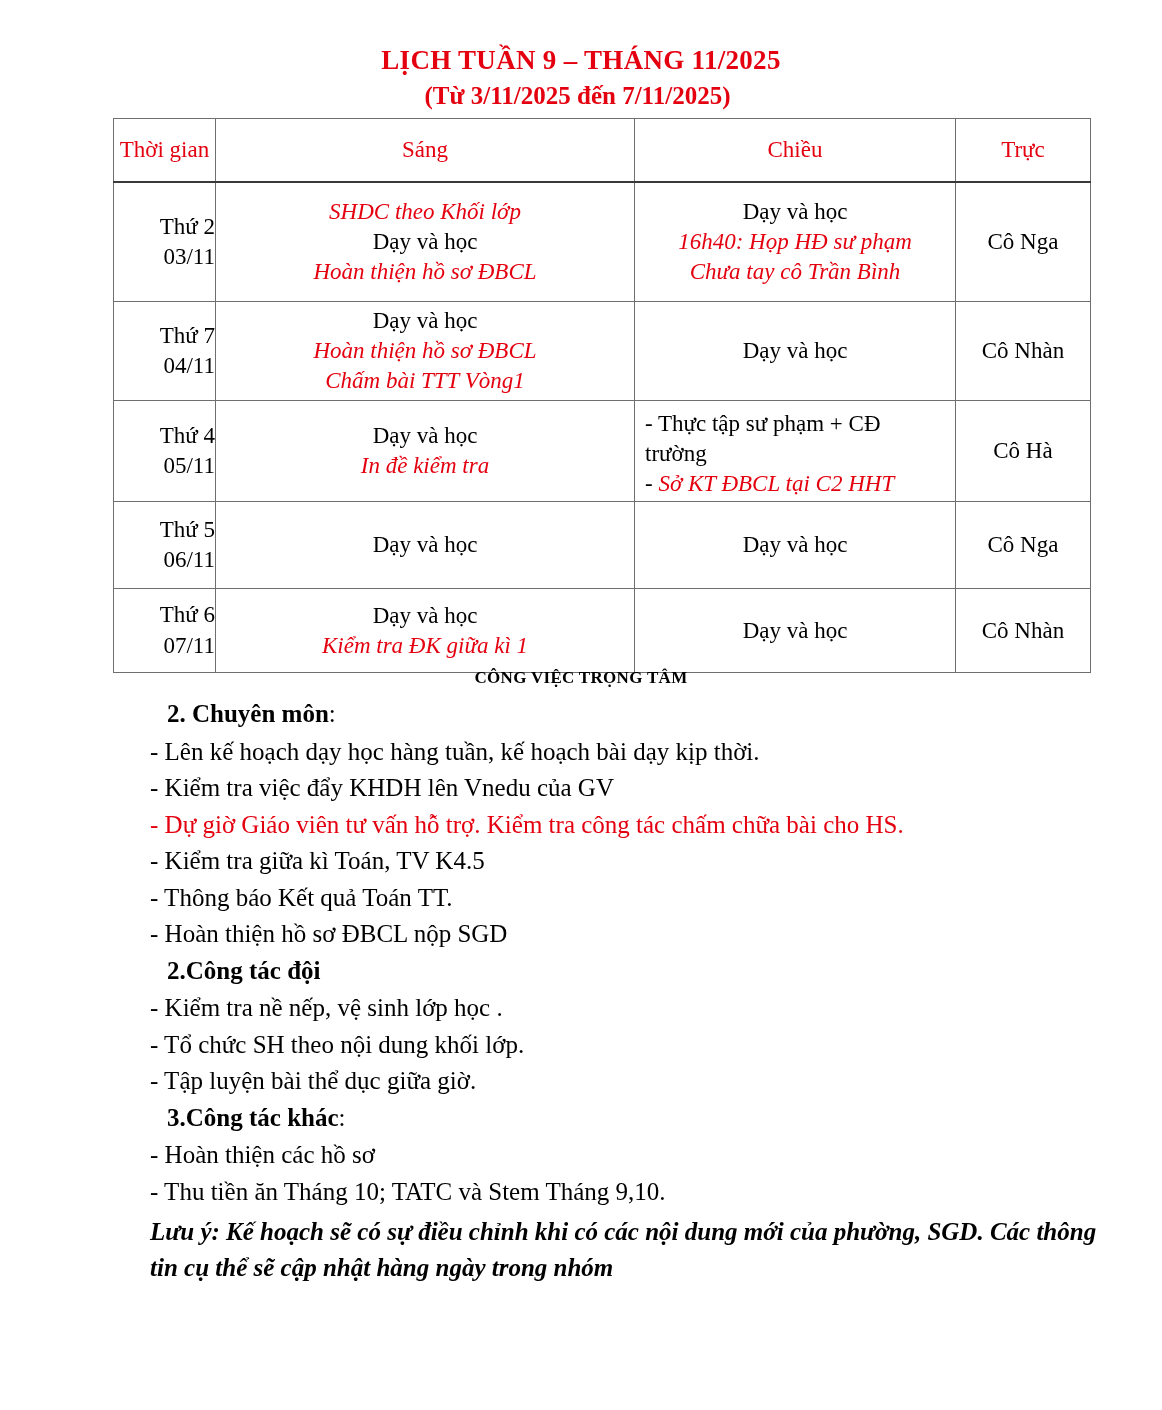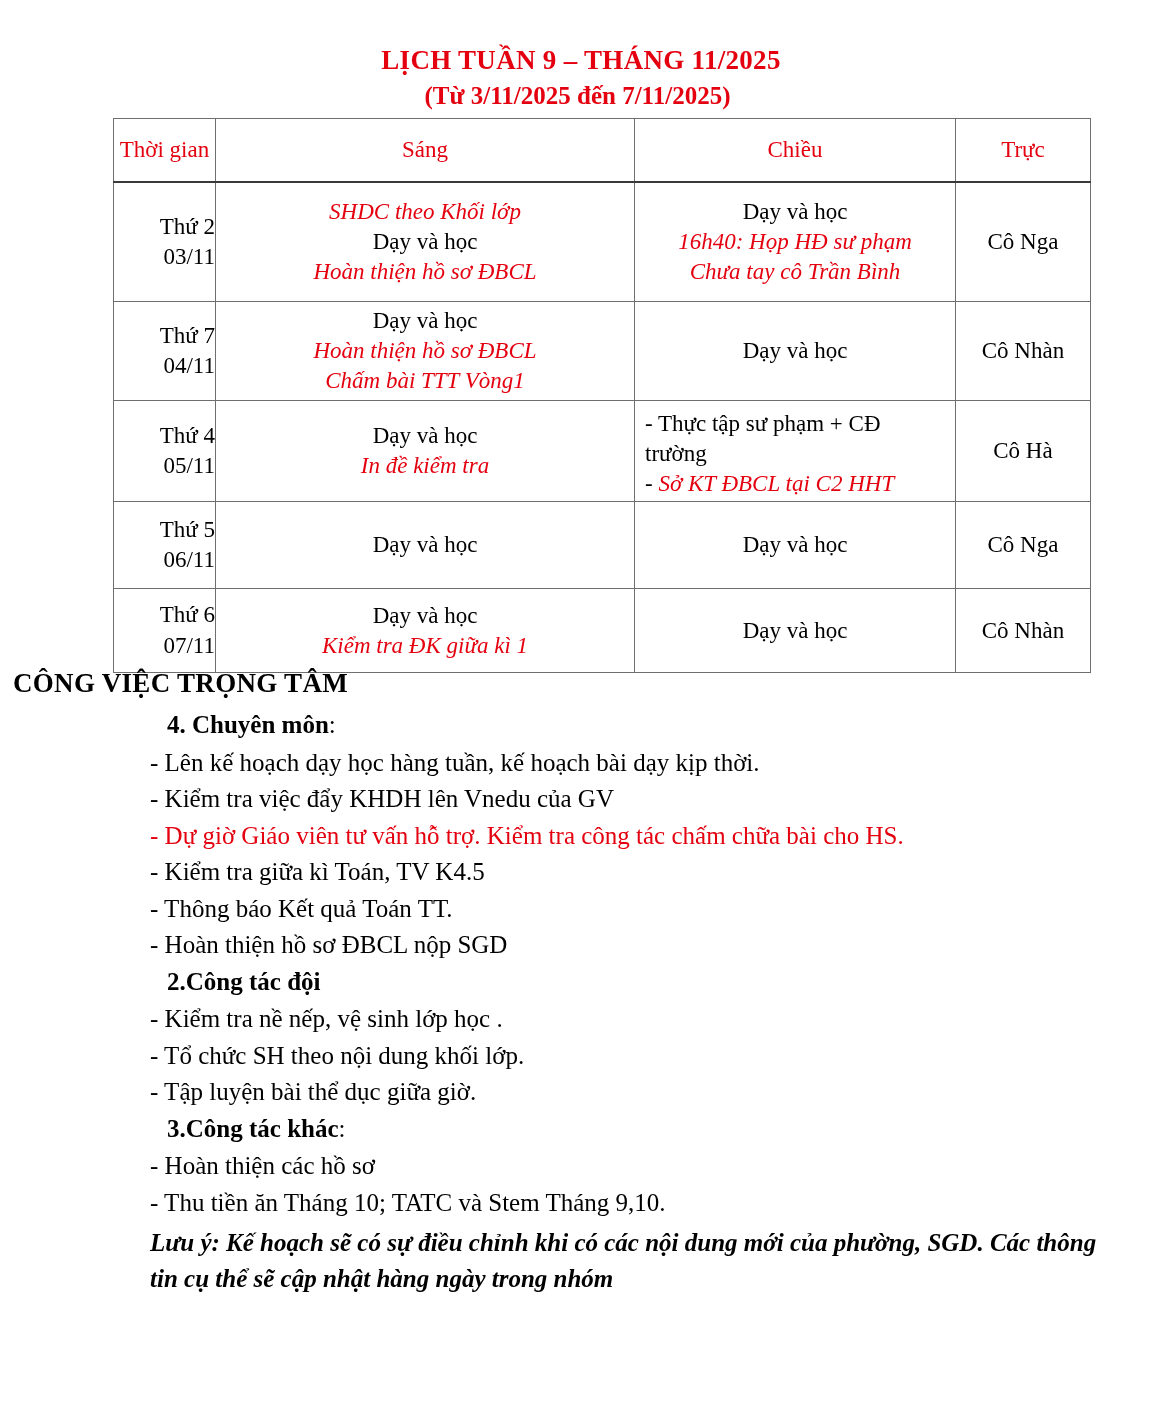--- a/index.html
+++ b/index.html
@@ -126,26 +126,25 @@
   tr.r-thu td { border-top: 1px solid #9a9a9a; }
 
   
   .tasks {
     position: absolute;
     left: 0;
     top: 668px;
     width: 1162px;
   }
   .tasks-title {
-    text-align: left;
-    font-weight: bold;
-    font-size: 27px;
+    text-align: center;
+    font-weight: bold;
+    font-size: 17px;
     letter-spacing: 0.3px;
     margin: 0 0 8px 0;
-    padding-left: 13px;
   }
   .sec-head {
     font-size: 25px;
     font-weight: bold;
     margin: 0 0 2px 0;
     padding-left: 167px;
     line-height: 1.42;
   }
   .sec-head .plain { font-weight: normal; }
   .bullet {
@@ -265,21 +264,21 @@
             </td>
             <td class="duty-cell">Cô Nhàn</td>
           </tr>
         </tbody>
     </table>
   </div>
 
   <div class="tasks">
     <div class="tasks-title">CÔNG VIỆC TRỌNG TÂM</div>
     <div id="tasks-body">
-        <div class="sec-head"><span>4. Chuyên môn</span><span class="plain">:</span></div>
+        <div class="sec-head"><span>2. Chuyên môn</span><span class="plain">:</span></div>
         <div class="bullet">- Lên kế hoạch dạy học hàng tuần, kế hoạch bài dạy kịp thời.</div>
         <div class="bullet">- Kiểm tra việc đẩy KHDH lên Vnedu của GV</div>
         <div class="bullet red">- Dự giờ Giáo viên tư vấn hỗ trợ. Kiểm tra công tác chấm chữa bài cho HS.</div>
         <div class="bullet">- Kiểm tra giữa kì Toán, TV K4.5</div>
         <div class="bullet">- Thông báo Kết quả Toán TT.</div>
         <div class="bullet">- Hoàn thiện hồ sơ ĐBCL nộp SGD</div>
         <div class="sec-head"><span>2.Công tác đội</span></div>
         <div class="bullet" style="font-weight: normal;">- Kiểm tra nề nếp, vệ sinh lớp học .</div>
         <div class="bullet">- Tổ chức SH theo nội dung khối lớp.</div>
         <div class="bullet">- Tập luyện bài thể dục giữa giờ.</div>

